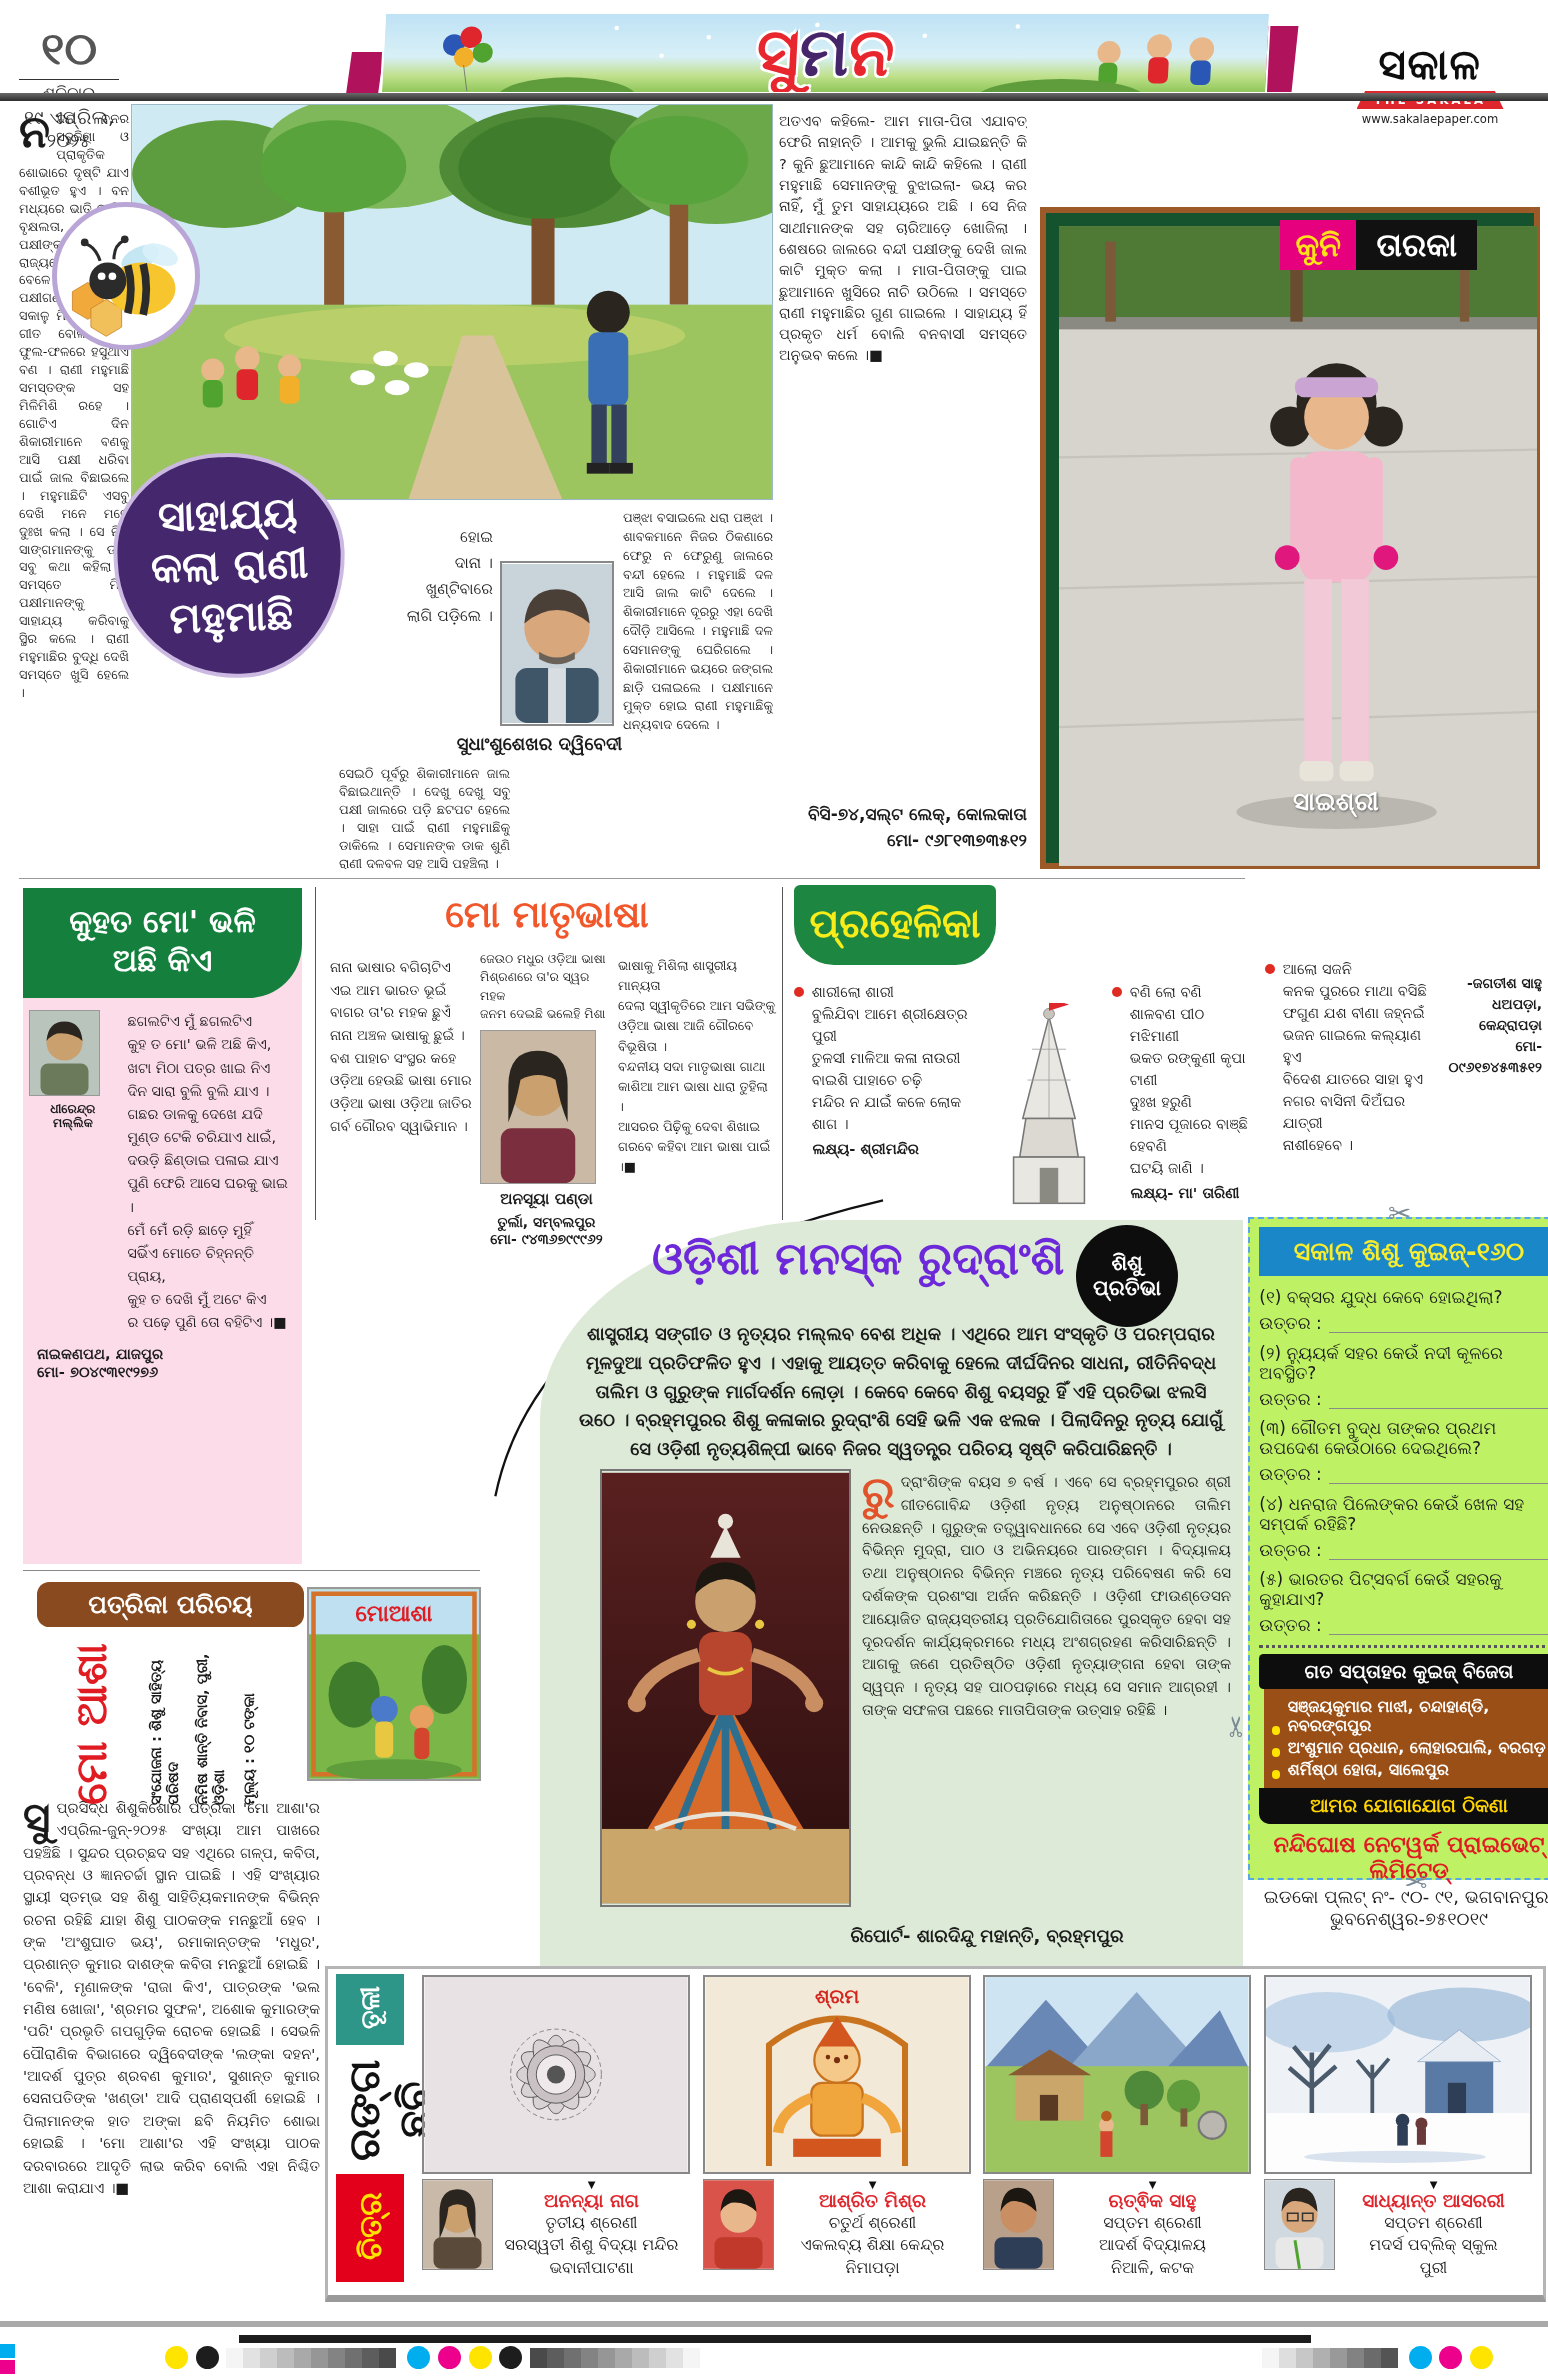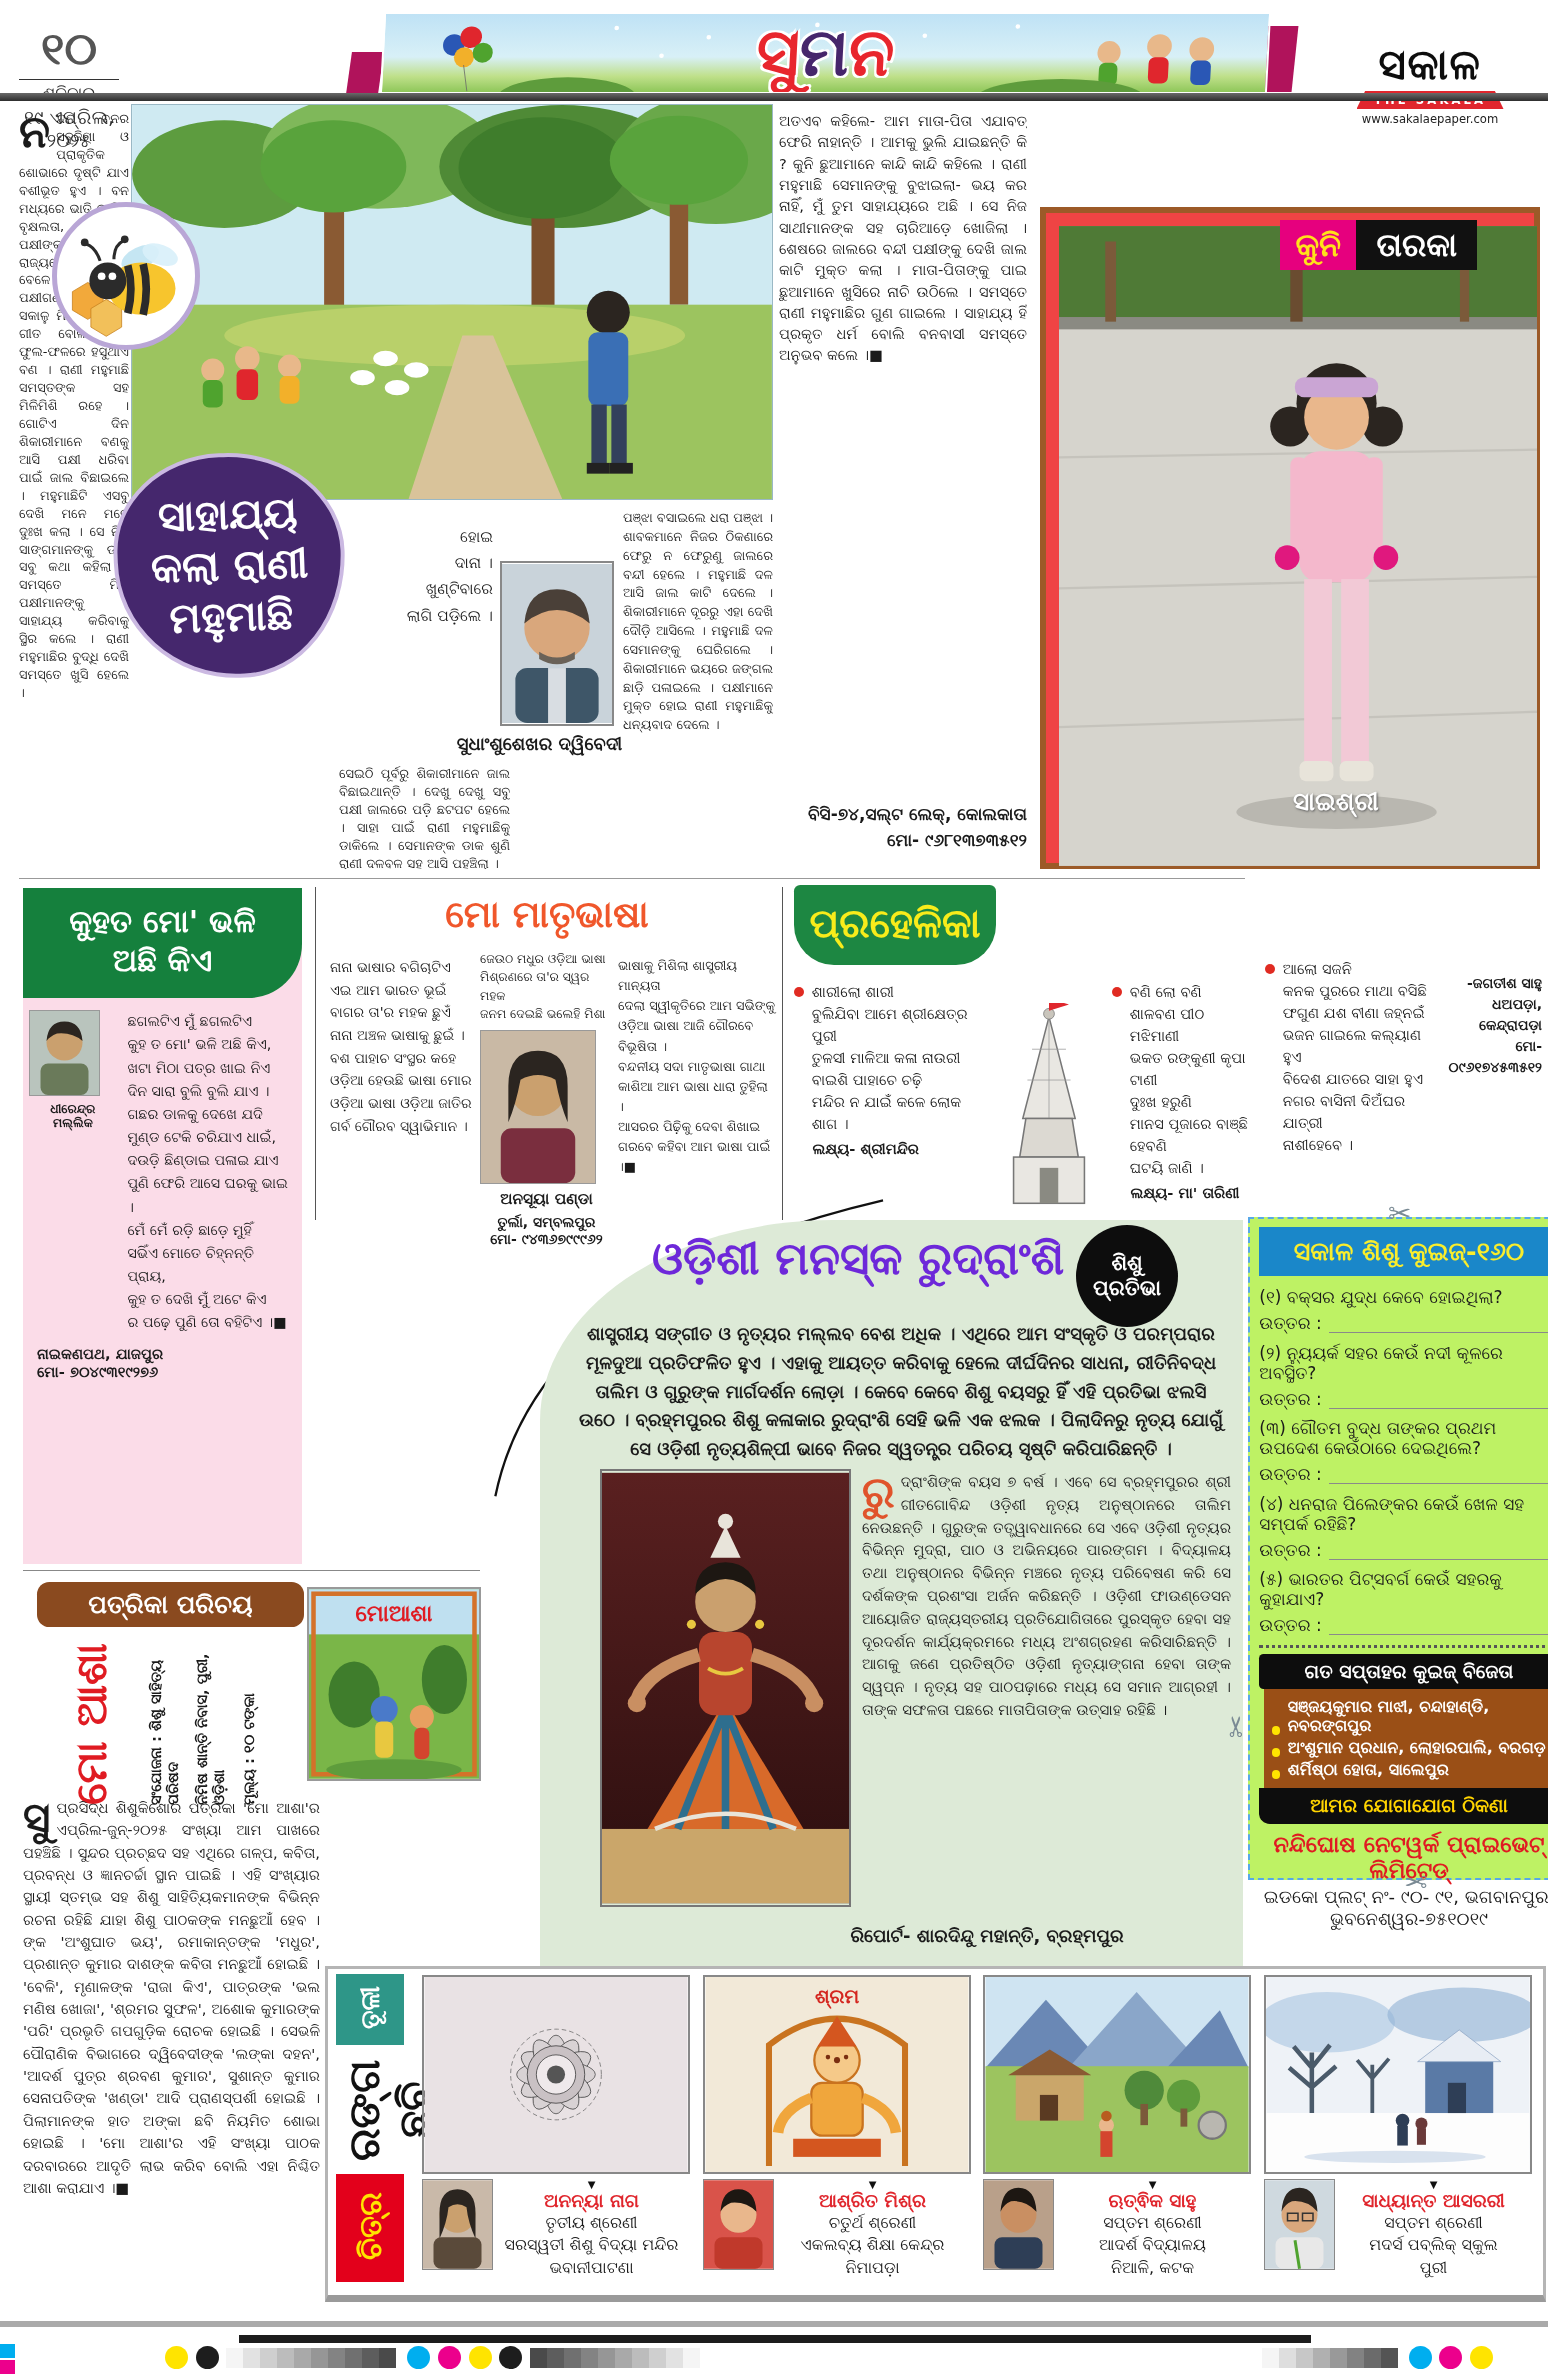--- a/index.html
+++ b/index.html
@@ -158,21 +158,21 @@
 
   <div class="abs small jt" style="left:339px;top:765px;width:171px;height:108px;overflow:hidden">ସେଇଠି ପୂର୍ବରୁ ଶିକାରୀମାନେ ଜାଲ ବିଛାଇଥାନ୍ତି । ଦେଖୁ ଦେଖୁ ସବୁ ପକ୍ଷୀ ଜାଲରେ ପଡ଼ି ଛଟପଟ ହେଲେ । ସାହା ପାଇଁ ରାଣୀ ମହୁମାଛିକୁ ଡାକିଲେ । ସେମାନଙ୍କ ଡାକ ଶୁଣି ରାଣୀ ଦଳବଳ ସହ ଆସି ପହଞ୍ଚିଲା ।</div>
   <div class="abs body19 jt" style="left:623px;top:509px;width:150px;height:254px;overflow:hidden;font-size:13px">ପଞ୍ଝା ବସାଇଲେ ଧରା ପଞ୍ଝା । ଶାବକମାନେ ନିଜର ଠିକଣାରେ ଫେରୁ ନ ଫେରୁଣୁ ଜାଲରେ ବନ୍ଦୀ ହେଲେ । ମହୁମାଛି ଦଳ ଆସି ଜାଲ କାଟି ଦେଲେ । ଶିକାରୀମାନେ ଦୂରରୁ ଏହା ଦେଖି ଦୌଡ଼ି ଆସିଲେ । ମହୁମାଛି ଦଳ ସେମାନଙ୍କୁ ଘେରିଗଲେ । ଶିକାରୀମାନେ ଭୟରେ ଜଙ୍ଗଲ ଛାଡ଼ି ପଳାଇଲେ । ପକ୍ଷୀମାନେ ମୁକ୍ତ ହୋଇ ରାଣୀ ମହୁମାଛିକୁ ଧନ୍ୟବାଦ ଦେଲେ ।</div>
   <div class="abs body19 jt" style="left:779px;top:110px;width:248px;height:686px;overflow:hidden">ଅତଏବ କହିଲେ- ଆମ ମାତା-ପିତା ଏଯାବତ୍ ଫେରି ନାହାନ୍ତି । ଆମକୁ ଭୁଲି ଯାଇଛନ୍ତି କି ? କୁନି ଛୁଆମାନେ କାନ୍ଦି କାନ୍ଦି କହିଲେ । ରାଣୀ ମହୁମାଛି ସେମାନଙ୍କୁ ବୁଝାଇଲା- ଭୟ କର ନାହିଁ, ମୁଁ ତୁମ ସାହାଯ୍ୟରେ ଅଛି । ସେ ନିଜ ସାଥୀମାନଙ୍କ ସହ ଚାରିଆଡ଼େ ଖୋଜିଲା । ଶେଷରେ ଜାଲରେ ବନ୍ଦୀ ପକ୍ଷୀଙ୍କୁ ଦେଖି ଜାଲ କାଟି ମୁକ୍ତ କଲା । ମାତା-ପିତାଙ୍କୁ ପାଇ ଛୁଆମାନେ ଖୁସିରେ ନାଚି ଉଠିଲେ । ସମସ୍ତେ ରାଣୀ ମହୁମାଛିର ଗୁଣ ଗାଇଲେ । ସାହାଯ୍ୟ ହିଁ ପ୍ରକୃତ ଧର୍ମ ବୋଲି ବନବାସୀ ସମସ୍ତେ ଅନୁଭବ କଲେ ।■</div>
 
   <div class="abs rt b" style="left:779px;top:802px;width:248px;font-size:17px;line-height:1.5">
     <div>ବିସି-୭୪,ସଲ୍ଟ ଲେକ୍, କୋଲକାତା</div>
     <div>ମୋ- ୯୬୮୧୩୭୩୫୧୨</div>
   </div>
 
-  <div class="abs" style="left:1040px;top:207px;width:500px;height:662px;border:6.2px solid #9c5a28;background:#ef4444;padding:13px">
+  <div class="abs" style="left:1040px;top:207px;width:500px;height:662px;border:6.2px solid #9c5a28;background:#14532d;padding:13px">
     <svg width="478" height="640" viewBox="0 0 620 830">
       <rect width="620" height="830" fill="#d6d4cd"></rect>
       <rect y="0" width="620" height="130" fill="#4f7a36"></rect>
       <rect y="118" width="620" height="16" fill="#8a8a82"></rect>
       <rect x="60" y="20" width="14" height="104" fill="#7b5a3a"></rect>
         <rect x="300" y="10" width="16" height="114" fill="#6a4c30"></rect>
         <rect x="520" y="26" width="12" height="98" fill="#7b5a3a"></rect>
       <line x1="0" y1="300" x2="620" y2="290" stroke="#c5c3bc" stroke-width="3"></line>
       <line x1="0" y1="470" x2="620" y2="455" stroke="#c5c3bc" stroke-width="3"></line>
       <line x1="0" y1="650" x2="620" y2="630" stroke="#c5c3bc" stroke-width="3"></line>

